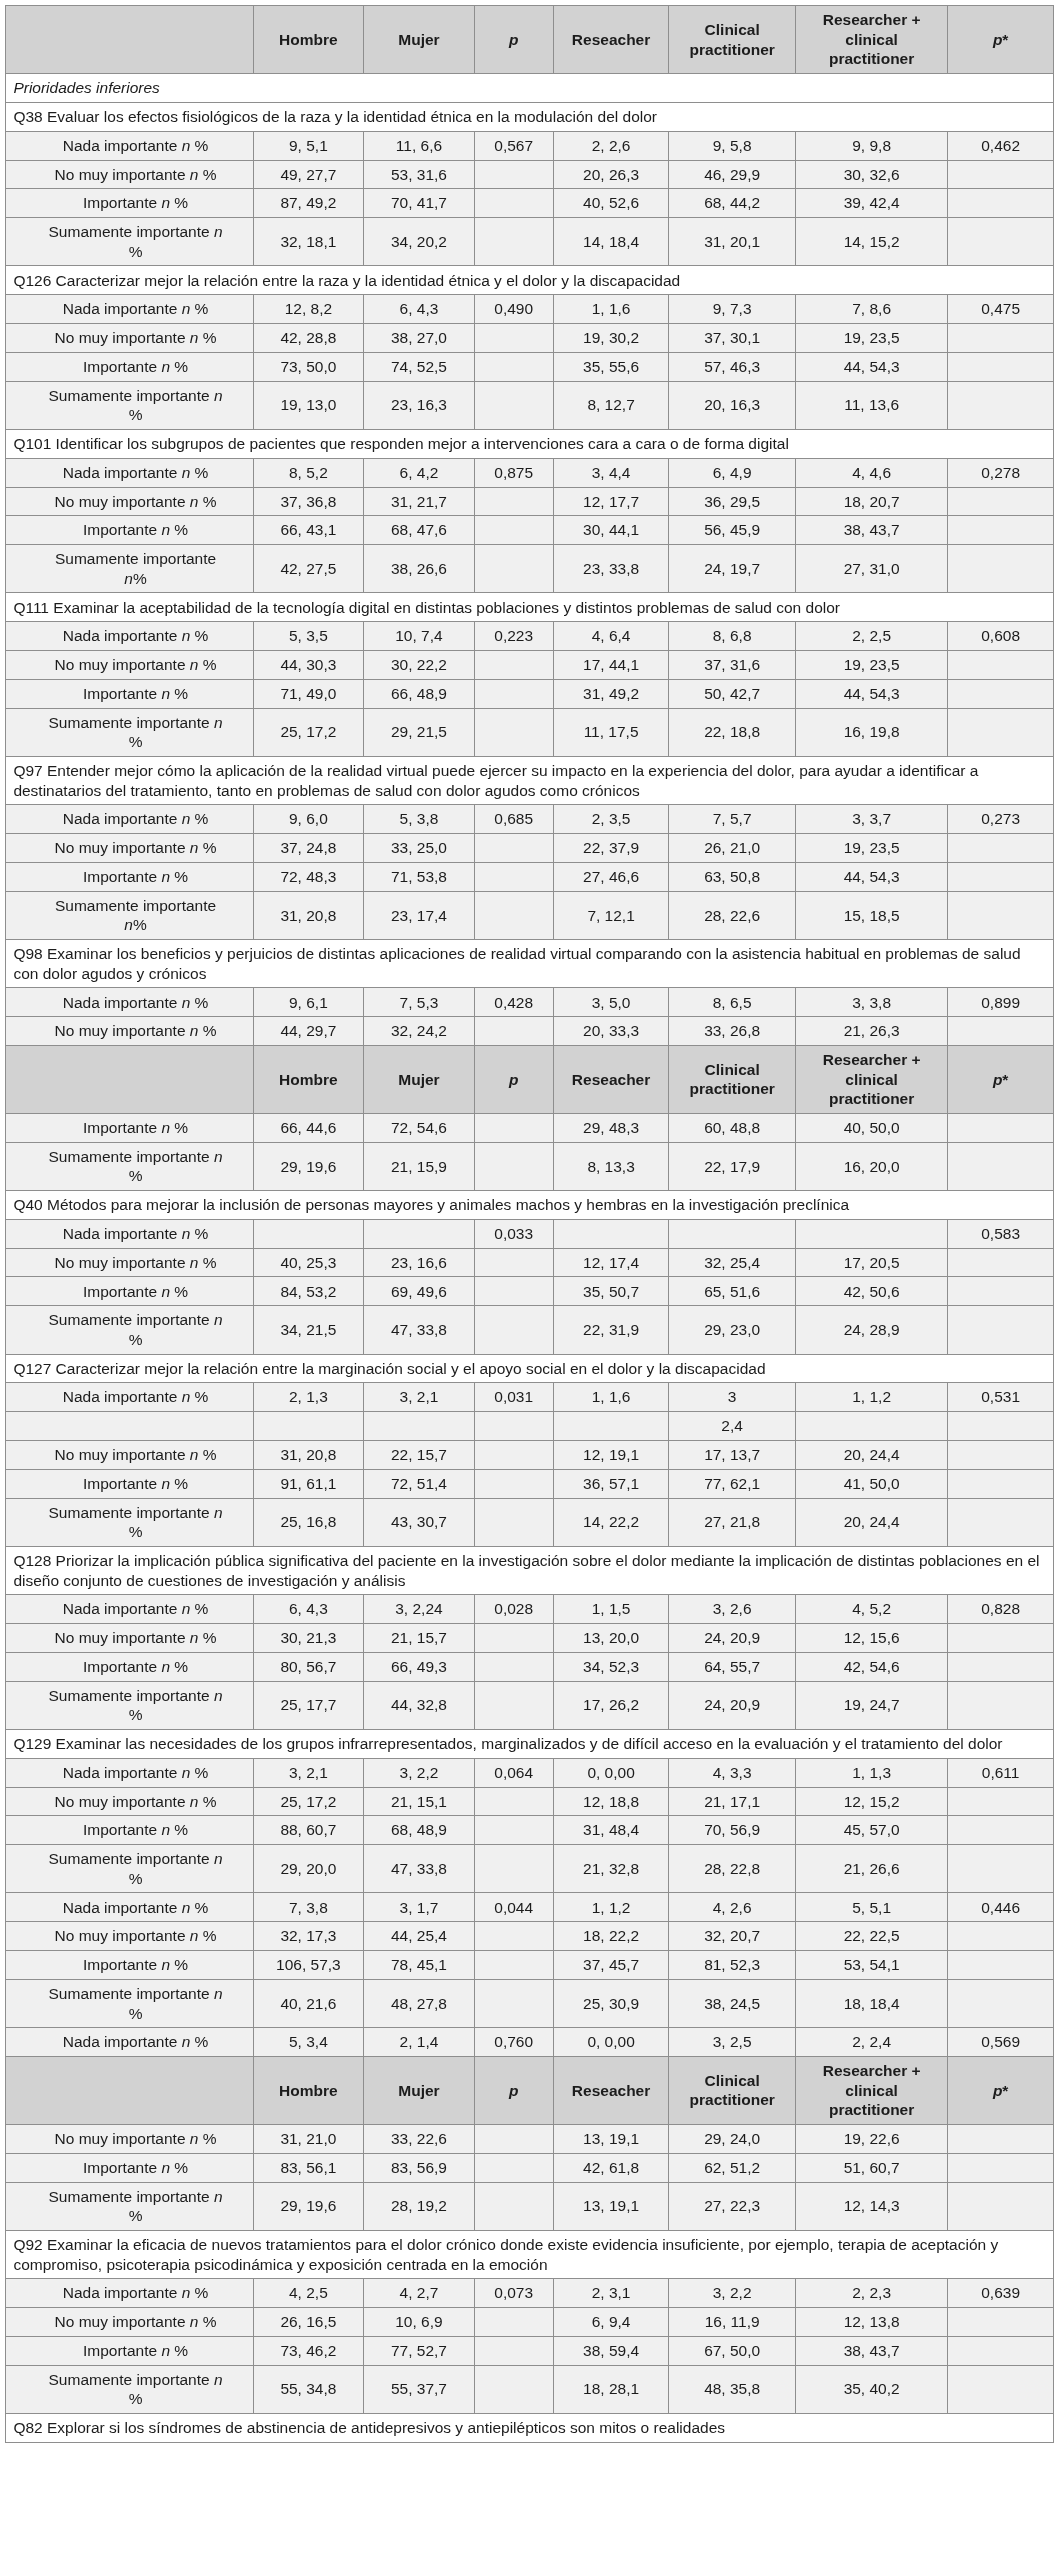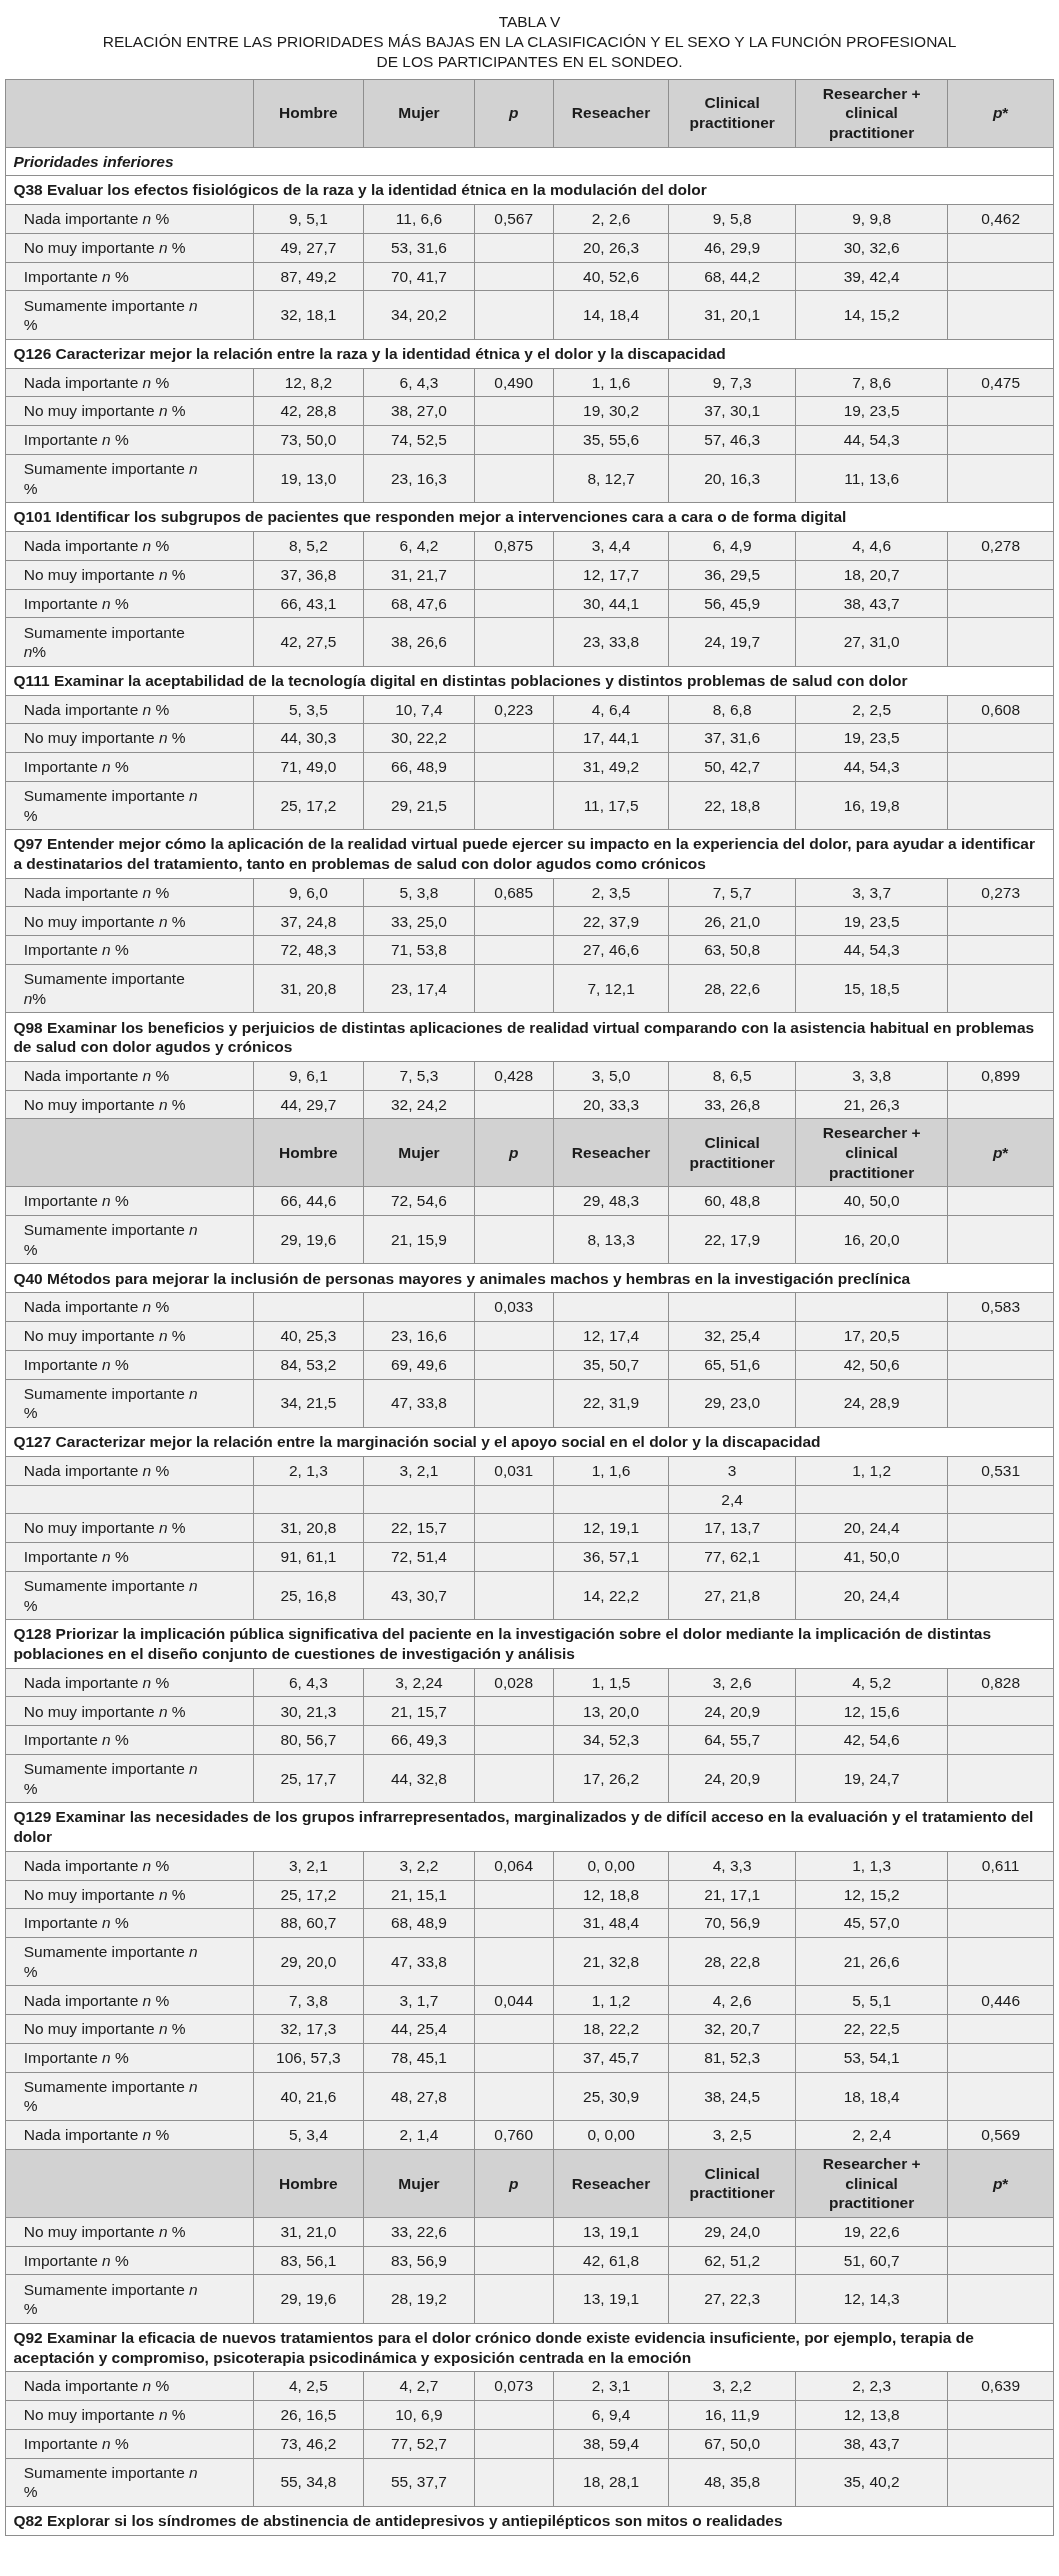--- a/index.html
+++ b/index.html
@@ -36,26 +36,25 @@
   }
   .tbl th {
     background: #d2d2d2;
     font-weight: bold;
     text-align: center;
   }
   td.section, td.note {
     background: #ffffff;
     text-align: left;
     padding-left: 7.2px;
-    font-weight: bold;
   }
   td.note { font-style: italic; }
   td.label {
     background: #f0f0f0;
-    text-align: left;
+    text-align: center;
     padding-left: 17.5px;
   }
   td.label .lbl { display: inline-block; max-width: 179px; vertical-align: top; }
   td.num {
     background: #f0f0f0;
     text-align: center;
   }
 
   col.c-label   { width: 23.5%; }
   col.c-hombre  { width: 10.5%; }
@@ -64,24 +63,20 @@
   col.c-res     { width: 11%;   }
   col.c-clin    { width: 12%;   }
   col.c-resclin { width: 14.5%; }
   col.c-pstar   { width: 10%;   }
 </style>
 </head>
 <body>
 
 <div class="page">
 
-  <div class="title-block">
-    <div>TABLA V</div>
-    <div>RELACIÓN ENTRE LAS PRIORIDADES MÁS BAJAS EN LA CLASIFICACIÓN Y EL SEXO Y LA FUNCIÓN PROFESIONAL DE LOS PARTICIPANTES EN EL SONDEO.</div>
-  </div>
 
   <table class="tbl">
     <colgroup>
       <col class="c-label">
         <col class="c-hombre">
         <col class="c-mujer">
         <col class="c-p">
       <col class="c-res">
         <col class="c-clin">
         <col class="c-resclin">

